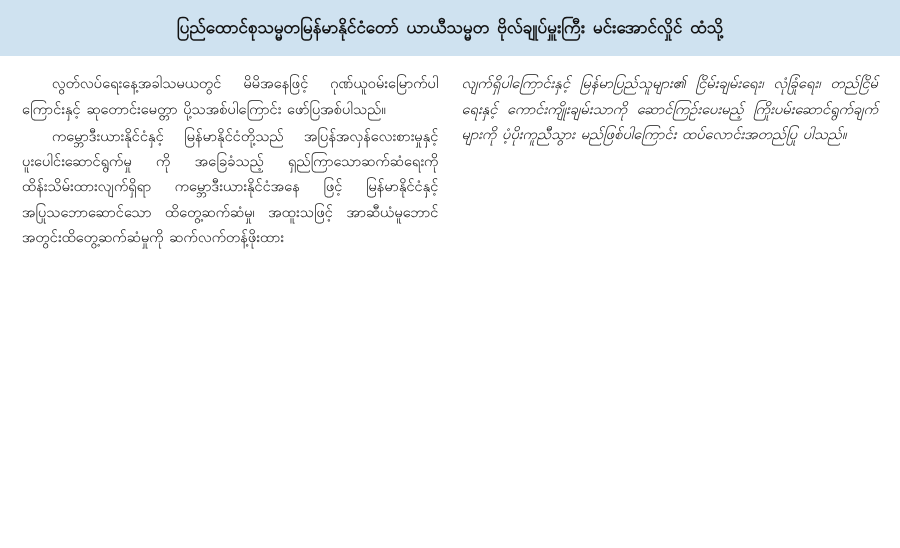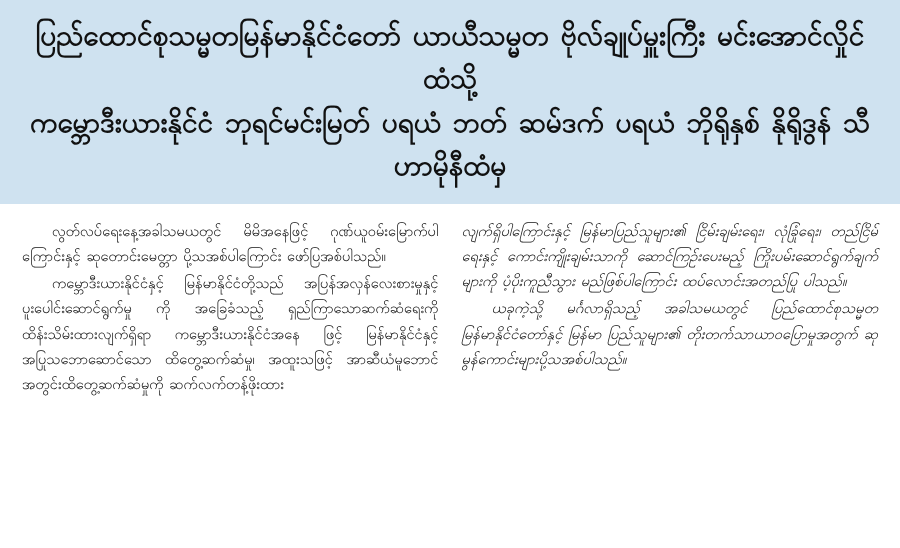--- a/index.html
+++ b/index.html
@@ -19,21 +19,21 @@
     position: relative;
     box-sizing: border-box;
   }
   .headline-band {
     background: #cfe2f0;
     padding: 14px 28px 16px 28px;
     box-sizing: border-box;
     width: 900px;
   }
   .headline {
-    font-size: 28px;
+    font-size: 17px;
     font-weight: bold;
     color: #111111;
     text-align: center;
     line-height: 1.55;
     letter-spacing: 0px;
     word-spacing: 2px;
   }
   .body-area {
     display: flex;
     flex-direction: row;
@@ -63,30 +63,28 @@
     text-indent: 0;
   }
 </style>
 </head>
 <body>
 
 <div class="page">
 
   <div class="headline-band">
     <div class="headline">ပြည်ထောင်စုသမ္မတမြန်မာနိုင်ငံတော် ယာယီသမ္မတ ဗိုလ်ချုပ်မှူးကြီး မင်းအောင်လှိုင် ထံသို့</div>
-    <div class="headline">ကမ္ဘောဒီးယားနိုင်ငံ ဘုရင်မင်းမြတ် ပရယံ ဘတ် ဆမ်ဒက် ပရယံ ဘိုရိုနှစ် နိုရိုဒွန် သီဟာမိုနီထံမှ</div>
   </div>
 
   <div class="body-area">
 
     <div class="column col-left">
       <p class="para">လွတ်လပ်ရေးနေ့အခါသမယတွင် မိမိအနေဖြင့် ဂုဏ်ယူဝမ်းမြောက်ပါကြောင်းနှင့် ဆုတောင်းမေတ္တာ ပို့သအစ်ပါကြောင်း ဖော်ပြအစ်ပါသည်။</p>
       <p class="para">ကမ္ဘောဒီးယားနိုင်ငံနှင့် မြန်မာနိုင်ငံတို့သည် အပြန်အလှန်လေးစားမှုနှင့်ပူးပေါင်းဆောင်ရွက်မှု ကို အခြေခံသည့် ရှည်ကြာသောဆက်ဆံရေးကို ထိန်းသိမ်းထားလျက်ရှိရာ ကမ္ဘောဒီးယားနိုင်ငံအနေ ဖြင့် မြန်မာနိုင်ငံနှင့် အပြုသဘောဆောင်သော ထိတွေ့ဆက်ဆံမှု၊ အထူးသဖြင့် အာဆီယံမူဘောင် အတွင်းထိတွေ့ဆက်ဆံမှုကို ဆက်လက်တန့်ဖိုးထား</p>
     </div>
 
     <div class="column col-right">
       <p class="para no-indent">လျက်ရှိပါကြောင်းနှင့် မြန်မာပြည်သူများ၏ ငြိမ်းချမ်းရေး၊ လုံခြုံရေး၊ တည်ငြိမ်ရေးနှင့် ကောင်းကျိုးချမ်းသာကို ဆောင်ကြဉ်းပေးမည့် ကြိုးပမ်းဆောင်ရွက်ချက်များကို ပံ့ပိုးကူညီသွား မည်ဖြစ်ပါကြောင်း ထပ်လောင်းအတည်ပြု ပါသည်။</p>
-      <p class="para">ယခုကဲ့သို့ မင်္ဂလာရှိသည့် အခါသမယတွင် ပြည်ထောင်စုသမ္မတမြန်မာနိုင်ငံတော်နှင့် မြန်မာ ပြည်သူများ၏ တိုးတက်သာယာဝပြောမှုအတွက် ဆုမွန်ကောင်းများပို့သအစ်ပါသည်။</p>
     </div>
 
   </div>
 
 </div>
 
 </body></html>

